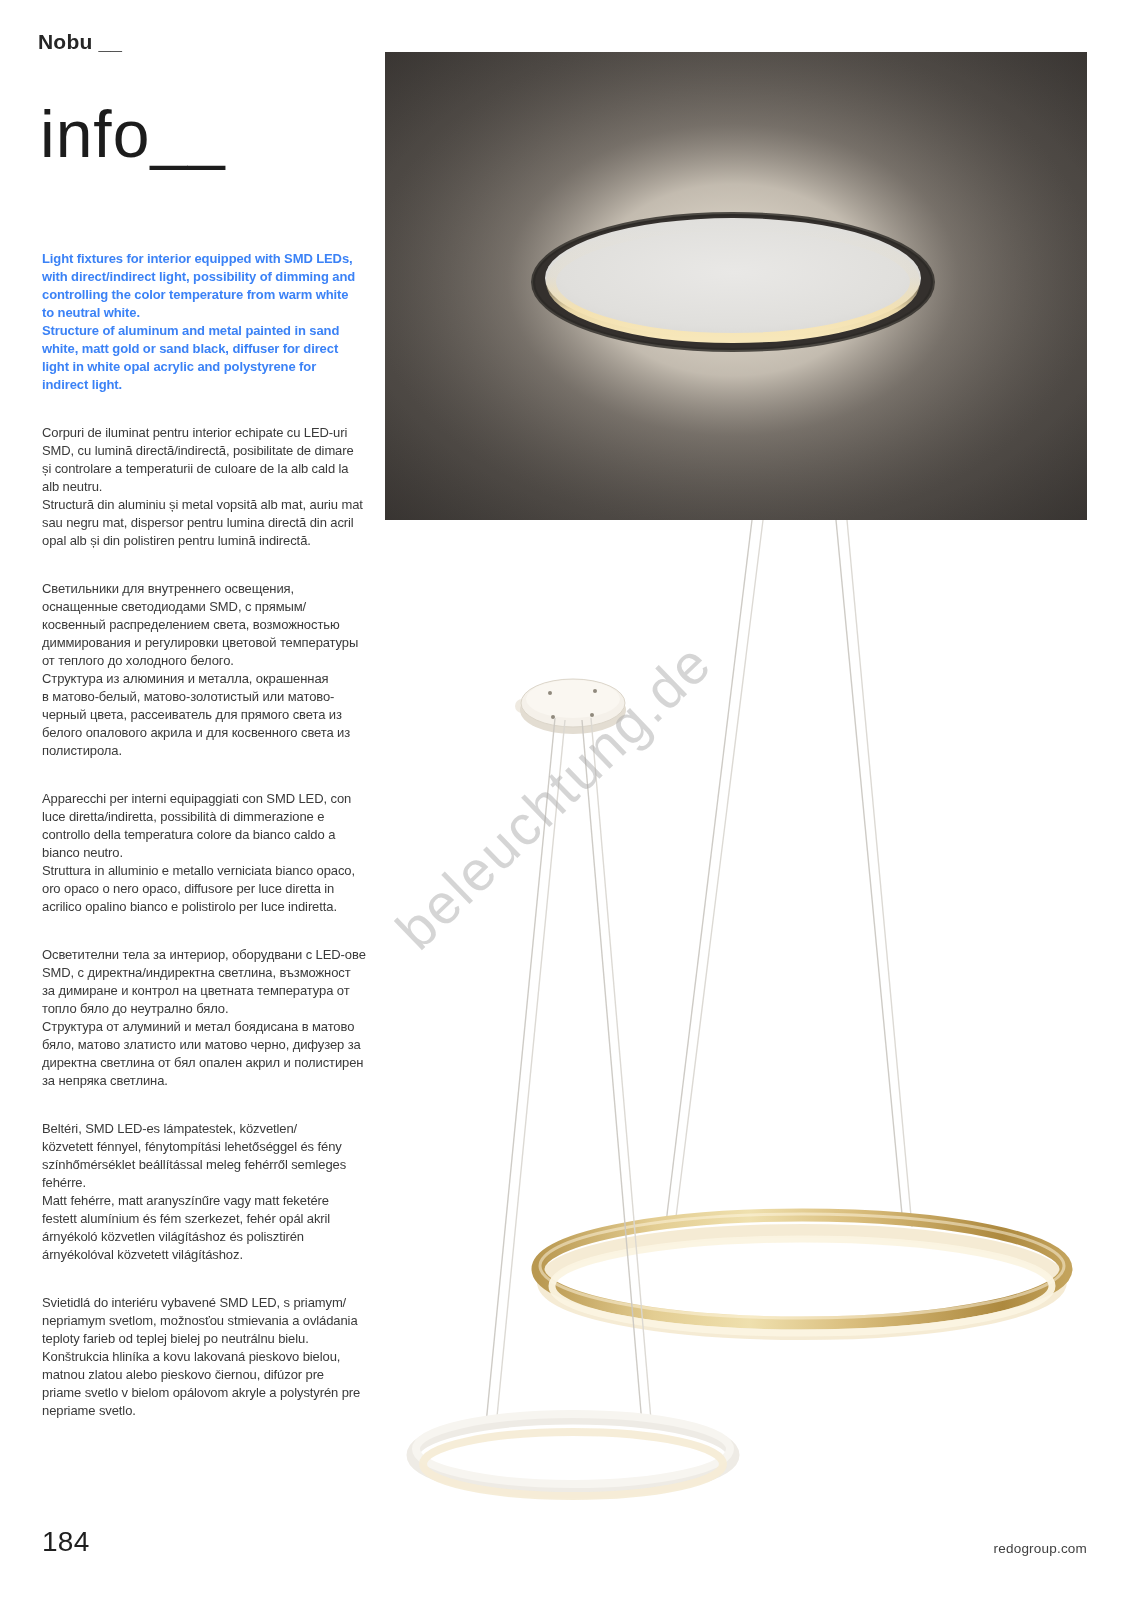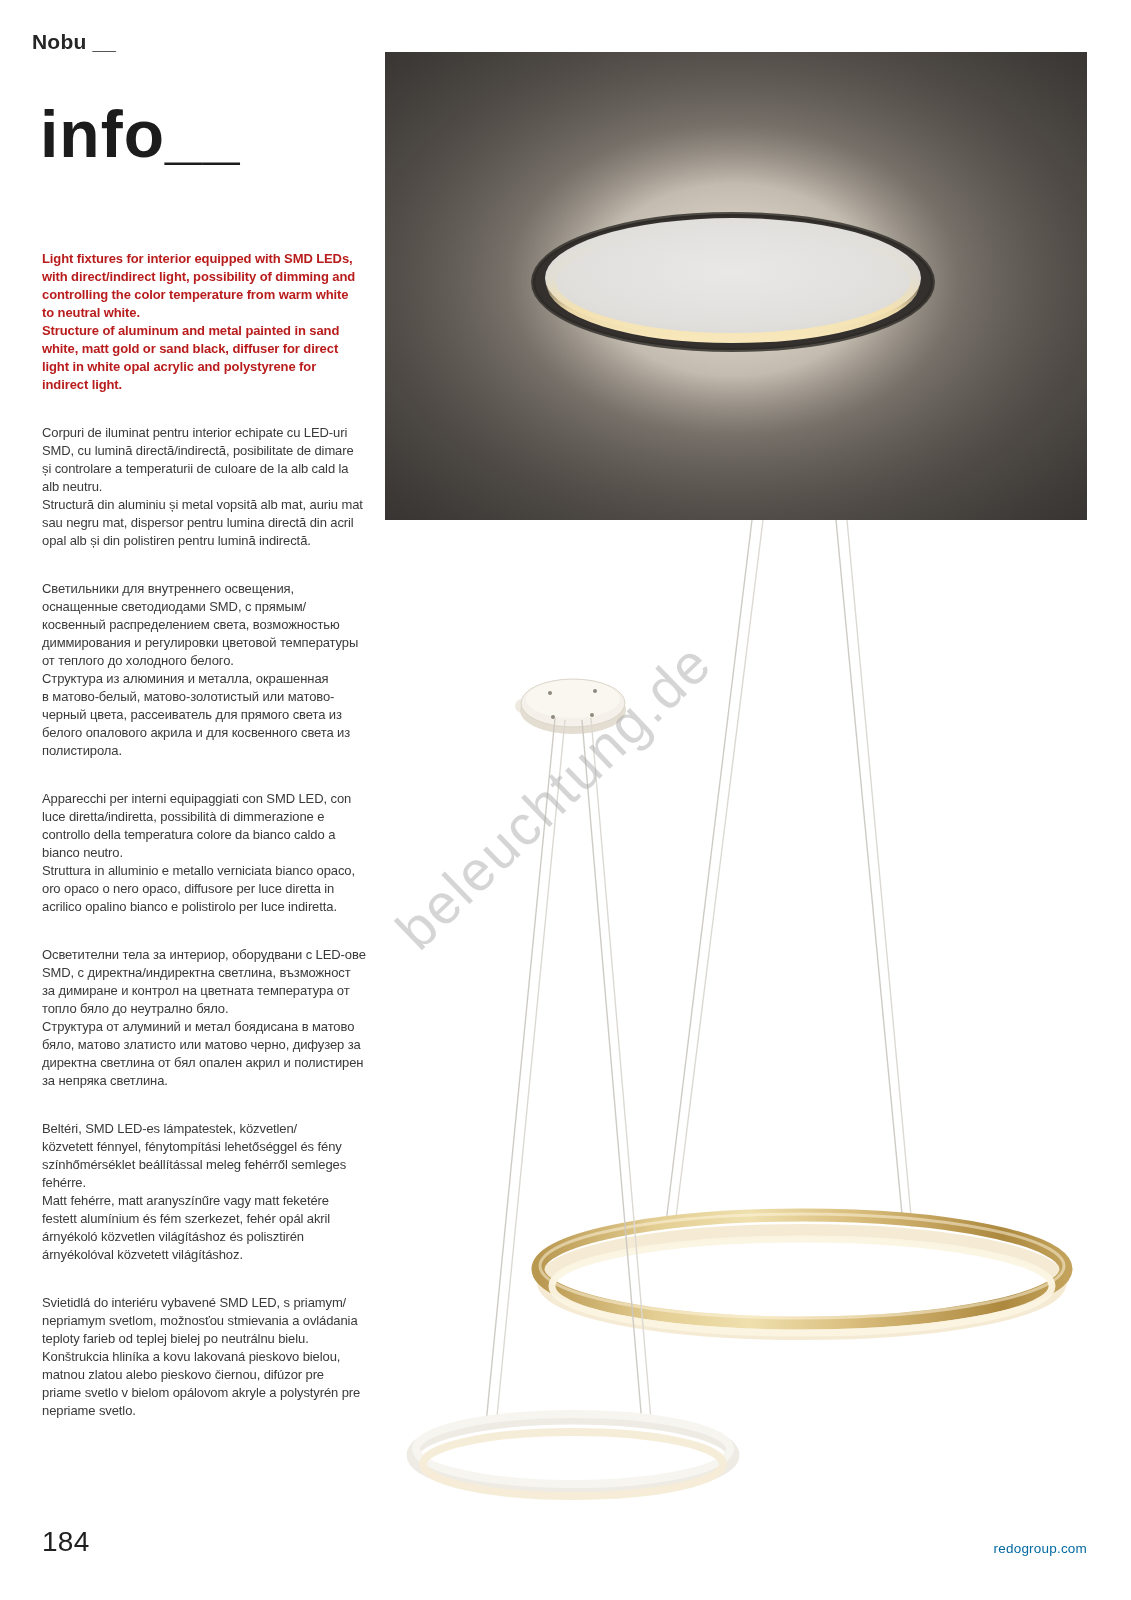--- a/index.html
+++ b/index.html
@@ -4,50 +4,50 @@
 <style>
   html,body{margin:0;padding:0;background:#ffffff;}
   .page{
     position:relative;
     width:1131px;height:1600px;
     background:#ffffff;
     font-family:"Liberation Sans", sans-serif;
     overflow:hidden;
   }
   .brand{
-    position:absolute;left:32px;top:30px;
+    position:absolute;left:38px;top:30px;
     font-size:21px;font-weight:700;color:#262626;letter-spacing:.2px;
   }
   .title{
     position:absolute;left:40px;top:96px;
-    font-size:66px;font-weight:700;color:#1c1c1c;letter-spacing:1px;
+    font-size:66px;font-weight:400;color:#1c1c1c;letter-spacing:1px;
   }
   .col{
     position:absolute;left:42px;top:250px;width:358px;
     color:#3a3a3a;
   }
   .para{
     margin:0 0 30px 0;
     font-size:13px;line-height:18px;letter-spacing:-0.1px;
     white-space:pre-line;
   }
-  .para.bold{font-weight:700;color:#b91c1c;}
+  .para.bold{font-weight:700;color:#3b82f6;}
   .photo-ceiling{
     position:absolute;left:385px;top:52px;width:702px;height:468px;
   }
   .photo-pendant{
     position:absolute;left:385px;top:520px;width:725px;height:980px;
   }
   .page-number{
     position:absolute;left:42px;top:1526px;
     font-size:28px;font-weight:500;color:#1f1f1f;letter-spacing:.3px;
   }
   .website{
     position:absolute;right:44px;top:1541px;
-    font-size:13.5px;color:#0369a1;letter-spacing:.2px;
+    font-size:13.5px;color:#404040;letter-spacing:.2px;
   }
   svg{display:block;}
 </style>
 </head>
 <body>
 
 <div class="page">
 
   <div class="brand">Nobu __</div>
 

